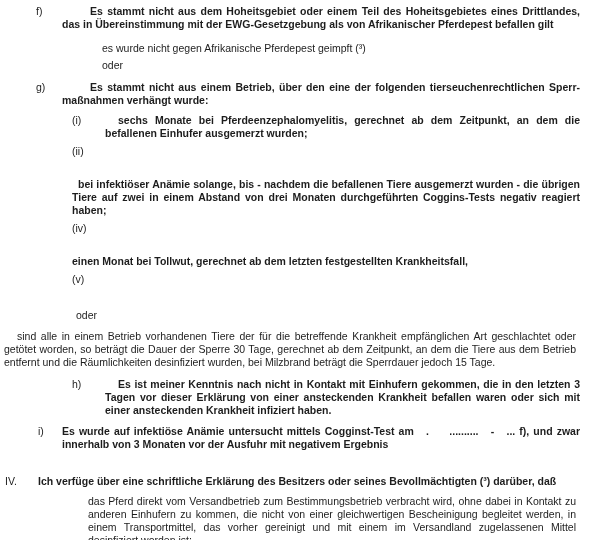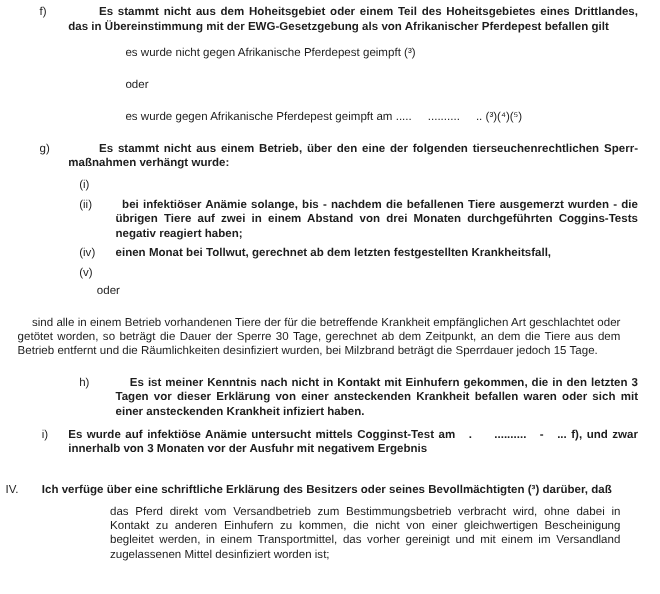--- a/index.html
+++ b/index.html
@@ -23,61 +23,61 @@
   .lvl1i .lbl { width: 24px; flex: 0 0 24px; }
   .lvl2 { padding-left: 72px; }
   .lvl2 .lbl { width: 33px; flex: 0 0 33px; }
   .lvl0 { padding-left: 5px; justify-content: space-between; }
   .lvl0 .lbl { width: 33px; flex: 0 0 33px; }
   .lbl { display: inline-block; }
   p.txt { margin: 0; flex: 1; text-align: justify; font-weight: bold; }
   .indent-lg { text-indent: 28px; }
   .indent-sm { text-indent: 13px; }
   .indent-xs { text-indent: 6px; }
-  .plain { margin: 16px; box-sizing: border-box; padding-right: 20px; text-align: justify; }
+  .plain { margin: 4px; box-sizing: border-box; padding-right: 20px; text-align: justify; }
   .ind-sub { padding-left: 98px; }
   .ind-item { }
   .ind-lvl1 { padding-left: 84px; }
   .ind-oder2 { padding-left: 72px; }
   
   .mt-f { margin-top: 0; }
   .mt-sub1 { margin-top: 11px; }
   .mt-oder { margin-top: 4px; }
   .mt-sub2 { margin-top: 4px; }
   .mt-g { margin-top: 9px; }
   .mt-item1 { margin-top: 7px; }
-  .mt-item { margin-top: 5px; }
+  .mt-item { margin-top: 5px; flex-direction: column; }
   .mt-oder2 { margin-top: 3px; }
   .mt-clause { margin-top: 8px; }
   .mt-h { margin-top: 9px; }
   .mt-i { margin-top: 8px; }
   .mt-iv { margin-top: 24px; }
   .mt-trans { margin-top: 7px; }
   .mt-cond { margin-top: 5px; }
 </style>
 </head>
 <body>
 
 <div class="page">
 
   <div class="row lvl1 mt-f">
     <span class="lbl">f)</span>
     <p class="txt indent-lg">Es stammt nicht aus dem Hoheitsgebiet oder einem Teil des Hoheitsgebietes eines Drittlandes, das in Übereinstimmung mit der EWG-Gesetzgebung als von Afrikanischer Pferdepest befallen gilt</p>
   </div>
   <p class="plain ind-sub mt-sub1">es wurde nicht gegen Afrikanische Pferdepest geimpft (³)</p>
   <p class="plain ind-sub mt-oder">oder</p>
-  <p class="plain ind-sub mt-sub2">es wurde gegen Afrikanische Pferdepest geimpft am .....&nbsp;&nbsp;&nbsp;&nbsp;&nbsp;..........&nbsp;&nbsp;&nbsp;&nbsp;&nbsp;.. (³)(⁴)(⁵)</p>
 
   <div class="row lvl1 mt-g">
     <span class="lbl">g)</span>
     <p class="txt indent-lg">Es stammt nicht aus einem Betrieb, über den eine der folgenden tierseuchenrechtlichen Sperr-maßnahmen verhängt wurde:</p>
   </div>
 
   <div class="row lvl2 mt-item1">
     <span class="lbl">(i)</span>
+    <p class="txt indent-sm">sechs Monate bei Pferdeenzephalomyelitis, gerechnet ab dem Zeitpunkt, an dem die befallenen Einhufer ausgemerzt wurden;</p>
   </div>
   <div class="row lvl2 mt-item">
     <span class="lbl">(ii)</span>
     <p class="txt indent-xs">bei infektiöser Anämie solange, bis - nachdem die befallenen Tiere ausgemerzt wurden - die übrigen Tiere auf zwei in einem Abstand von drei Monaten durchgeführten Coggins-Tests negativ reagiert haben;</p>
   </div>
   <div class="row lvl2 mt-item">
     <span class="lbl">(iv)</span>
     <p class="txt">einen Monat bei Tollwut, gerechnet ab dem letzten festgestellten Krankheitsfall,</p>
   </div>
   <div class="row lvl2 mt-item">

